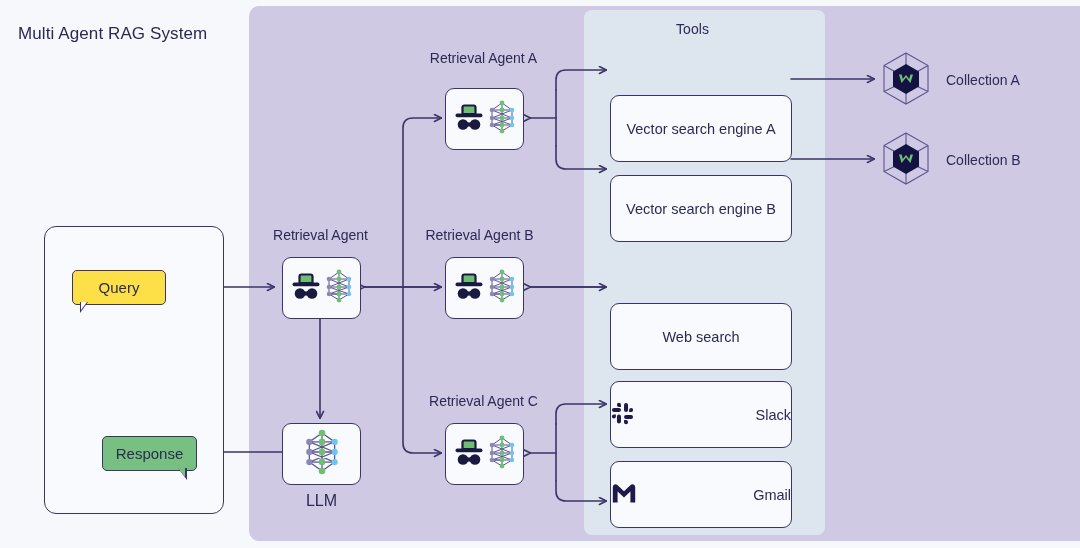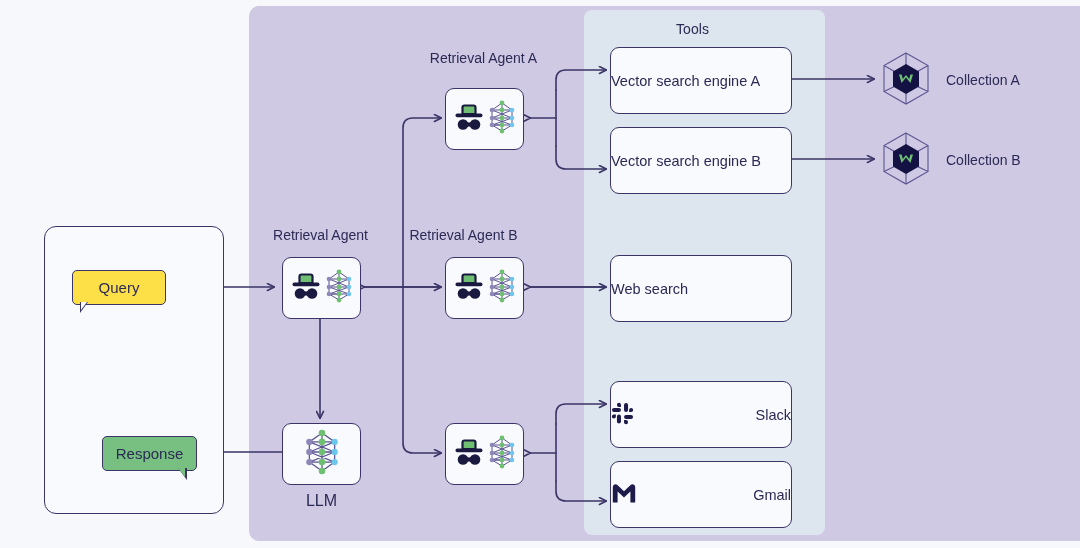--- a/index.html
+++ b/index.html
@@ -77,36 +77,37 @@
     position:absolute;width:77px;height:60px;
     background:#F9FAFD;border:1.6px solid #3A3566;border-radius:9px;
     display:flex;align-items:center;justify-content:center;
   }
   .tool-box{
     position:absolute;width:180px;height:65px;
     background:#F9FAFD;border:1.6px solid #3A3566;border-radius:9px;
     display:flex;align-items:center;justify-content:space-between;gap:9px;
     font-size:14.5px;color:#2B2A55;
   }
-  .tool-box.center-only{justify-content:flex-start;}
+  .tool-box.center-only{justify-content:center;margin-top:48px;}
 
   .coll-label{font-size:14px;color:#2B2A55;white-space:nowrap;}
 
   
   #edges{position:absolute;left:0;top:0;width:1080px;height:548px;pointer-events:none;}
 </style>
 </head>
 <body>
 
 <div id="stage">
 
   <div class="abs" id="purple-panel"></div>
   <div class="abs" id="tools-panel"></div>
   <div class="abs" id="tools-title">Tools</div>
 
+  <div class="abs" id="page-title">Multi Agent RAG System</div>
 
   <svg id="edges" viewBox="0 0 1080 548">
     <defs>
       <marker id="ar" markerWidth="9" markerHeight="9" refX="7.6" refY="4.5" orient="auto" markerUnits="userSpaceOnUse">
         <path d="M1,1 L8,4.5 L1,8" fill="none" stroke="#3A3566" stroke-width="1.6" stroke-linecap="round" stroke-linejoin="round"></path>
       </marker>
       <marker id="arl" markerWidth="9" markerHeight="9" refX="1.4" refY="4.5" orient="auto" markerUnits="userSpaceOnUse">
         <path d="M8,1 L1,4.5 L8,8" fill="none" stroke="#3A3566" stroke-width="1.6" stroke-linecap="round" stroke-linejoin="round"></path>
       </marker>
     </defs>
@@ -206,21 +207,21 @@
         <circle cx="4" cy="11" r="2.3" fill="#8D86B8"></circle>
         <circle cx="4" cy="19" r="2.3" fill="#8D86B8"></circle>
         <circle cx="4" cy="26" r="2.3" fill="#8D86B8"></circle>
         <circle cx="24" cy="11" r="2.3" fill="#6EC6EC"></circle>
         <circle cx="24" cy="19" r="2.3" fill="#6EC6EC"></circle>
         <circle cx="24" cy="26" r="2.3" fill="#6EC6EC"></circle>
       </svg>
     </span>
   </div>
 
-  <div class="abs node-label" style="left:386px;top:227px;width:155px;">Retrieval Agent B</div>
+  <div class="abs node-label" style="left:402px;top:227px;width:155px;">Retrieval Agent B</div>
   <div class="agent-box" style="left:445px;top:257px;">
     <span>
       <svg width="32" height="34" viewBox="0 0 32 34">
         <path d="M9.5 14 L9.5 7.5 Q9.5 5.5 11.5 5.5 L20.5 5.5 Q22.5 5.5 22.5 7.5 L22.5 14 Z" fill="#6FBF73" stroke="#1A1A40" stroke-width="2.2" stroke-linejoin="round"></path>
         <rect x="2.5" y="13.6" width="27" height="3.6" rx="1.8" fill="#1A1A40"></rect>
         <circle cx="10" cy="24.5" r="5.3" fill="#1A1A40"></circle>
         <circle cx="22" cy="24.5" r="5.3" fill="#1A1A40"></circle>
         <rect x="10" y="22.4" width="12" height="4.2" fill="#1A1A40"></rect>
       </svg>
     </span>
@@ -237,20 +238,21 @@
         <circle cx="4" cy="11" r="2.3" fill="#8D86B8"></circle>
         <circle cx="4" cy="19" r="2.3" fill="#8D86B8"></circle>
         <circle cx="4" cy="26" r="2.3" fill="#8D86B8"></circle>
         <circle cx="24" cy="11" r="2.3" fill="#6EC6EC"></circle>
         <circle cx="24" cy="19" r="2.3" fill="#6EC6EC"></circle>
         <circle cx="24" cy="26" r="2.3" fill="#6EC6EC"></circle>
       </svg>
     </span>
   </div>
 
+  <div class="abs node-label" style="left:406px;top:393px;width:155px;">Retrieval Agent C</div>
   <div class="agent-box" style="left:445px;top:423px;">
     <span>
       <svg width="32" height="34" viewBox="0 0 32 34">
         <path d="M9.5 14 L9.5 7.5 Q9.5 5.5 11.5 5.5 L20.5 5.5 Q22.5 5.5 22.5 7.5 L22.5 14 Z" fill="#6FBF73" stroke="#1A1A40" stroke-width="2.2" stroke-linejoin="round"></path>
         <rect x="2.5" y="13.6" width="27" height="3.6" rx="1.8" fill="#1A1A40"></rect>
         <circle cx="10" cy="24.5" r="5.3" fill="#1A1A40"></circle>
         <circle cx="22" cy="24.5" r="5.3" fill="#1A1A40"></circle>
         <rect x="10" y="22.4" width="12" height="4.2" fill="#1A1A40"></rect>
       </svg>
     </span>

